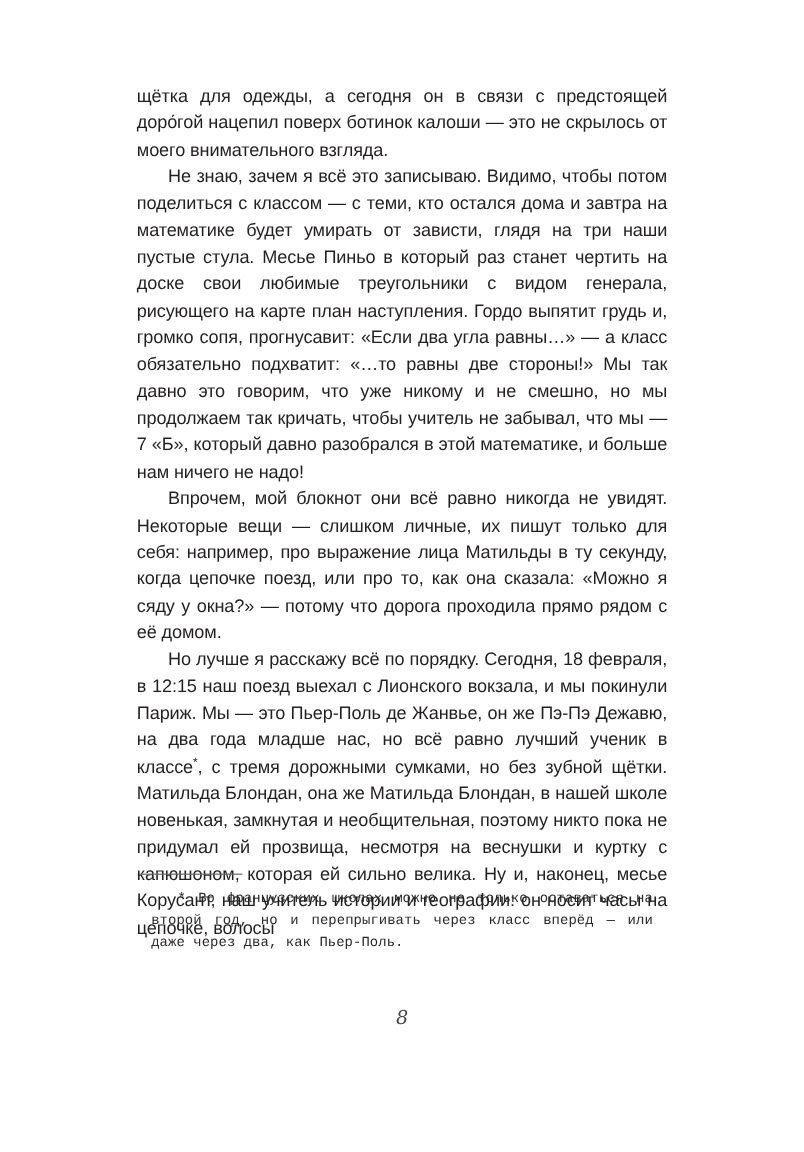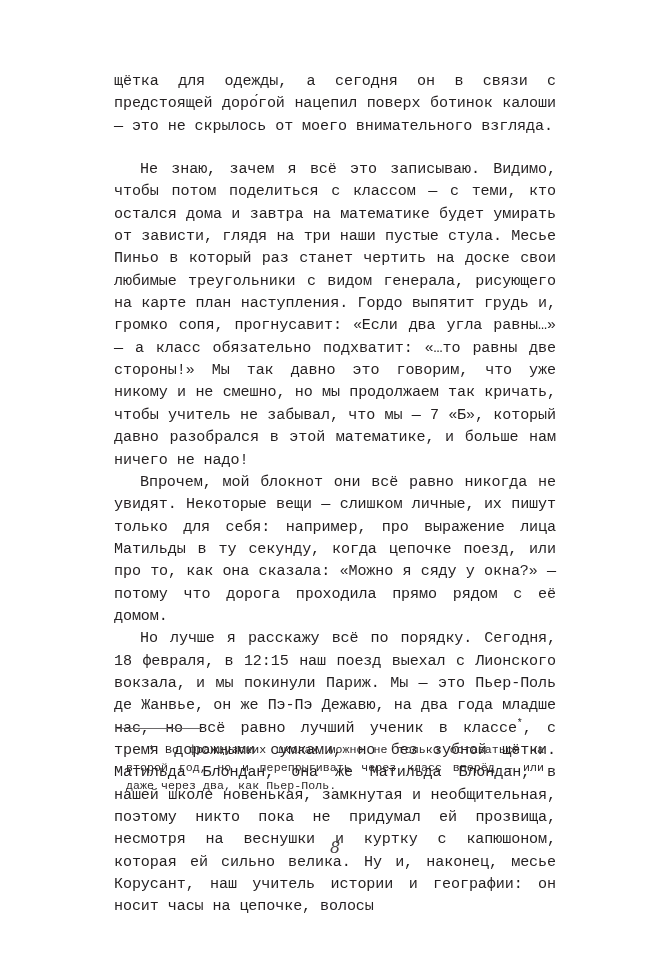--- a/index.html
+++ b/index.html
@@ -24,36 +24,35 @@
 
   .text-column {
     position: absolute;
     left: 114px;
     top: 70px;
     width: 442px;
   }
 
   p.body-par {
     margin: 0;
-    font-family: Liberation Mono, monospace;
+    font-family: Liberation Sans, sans-serif;
     font-size: 15.1px;
     line-height: 22.35px;
     text-align: justify;
     text-justify: inter-word;
     color: #231f20;
     letter-spacing: -0.1px;
     -webkit-font-smoothing: antialiased;
   }
 
   p.body-par.indent {
     text-indent: 26px;
   }
 
   p.gap-above {
-    margin-top: 21px;
   }
 
   sup.fn-mark {
     font-size: 10px;
     vertical-align: super;
     line-height: 0;
   }
 
   .footnote-block {
     position: absolute;

